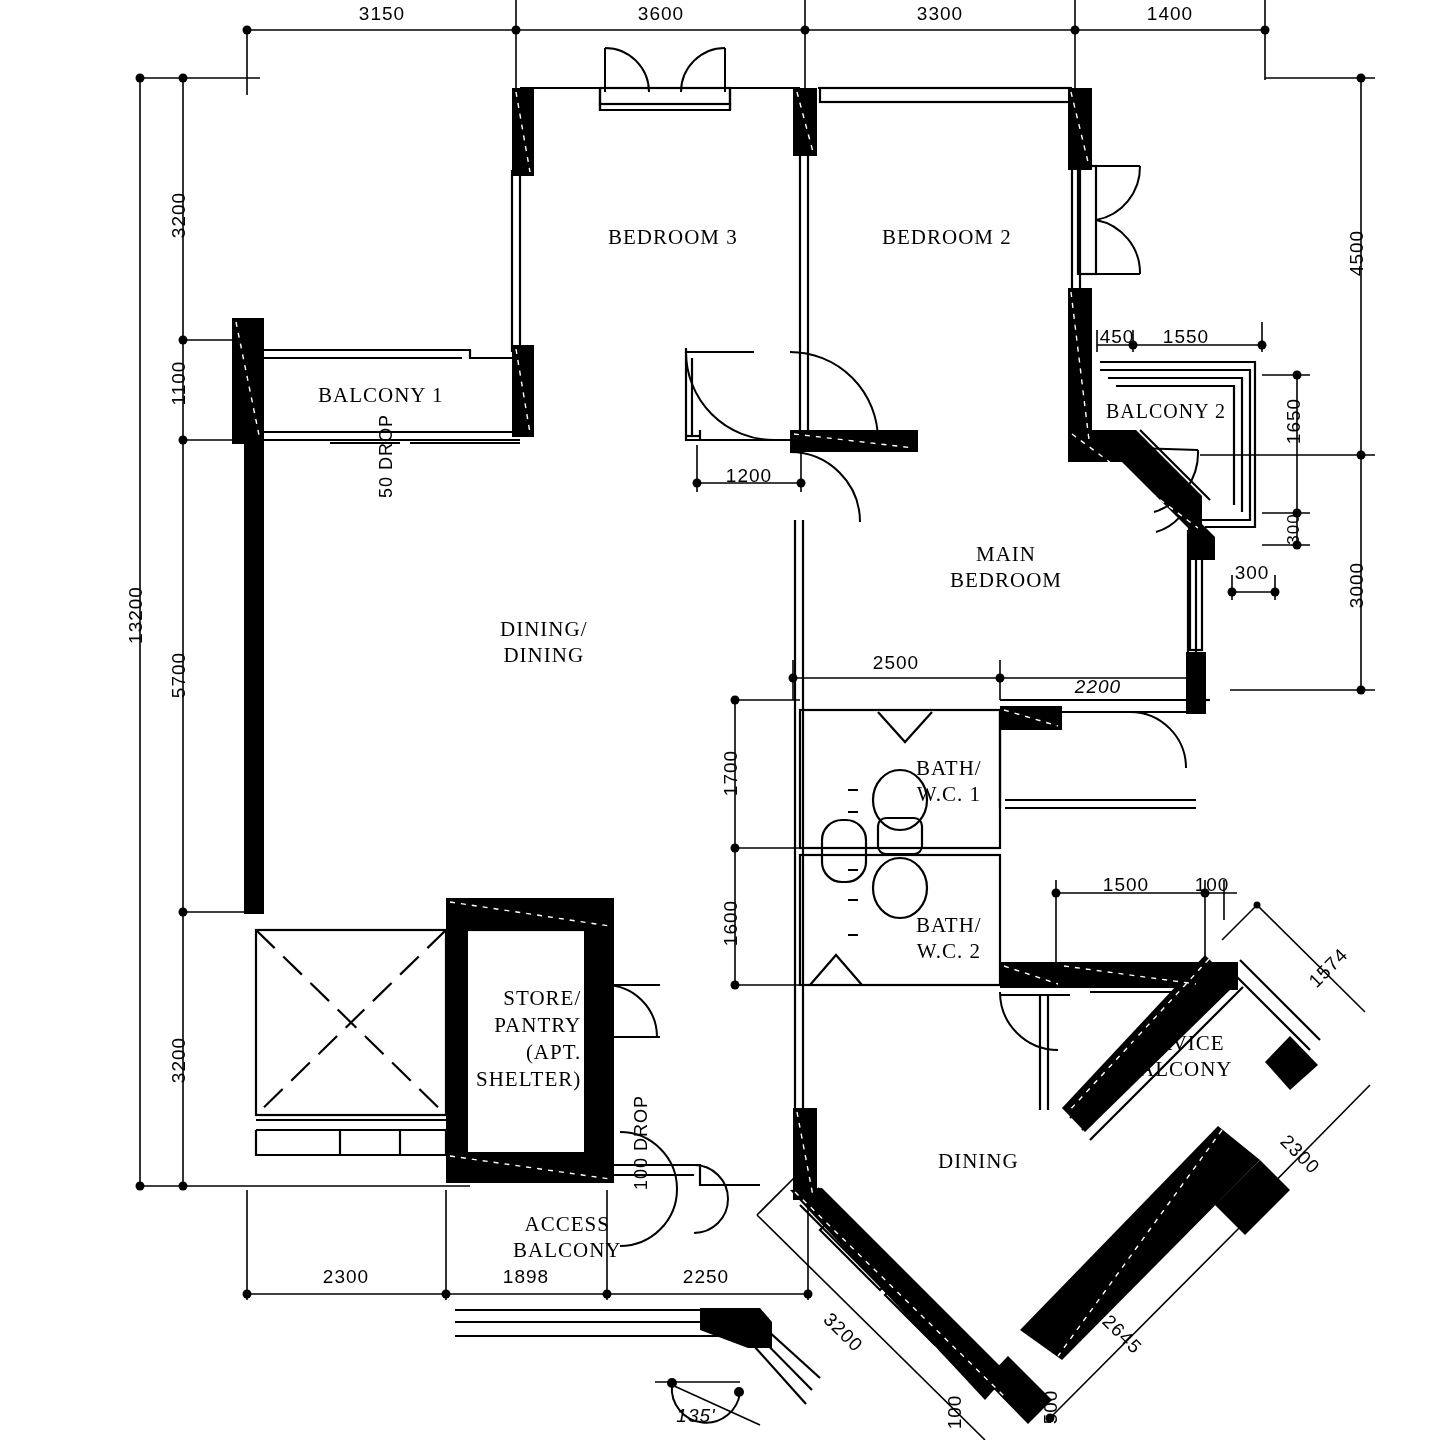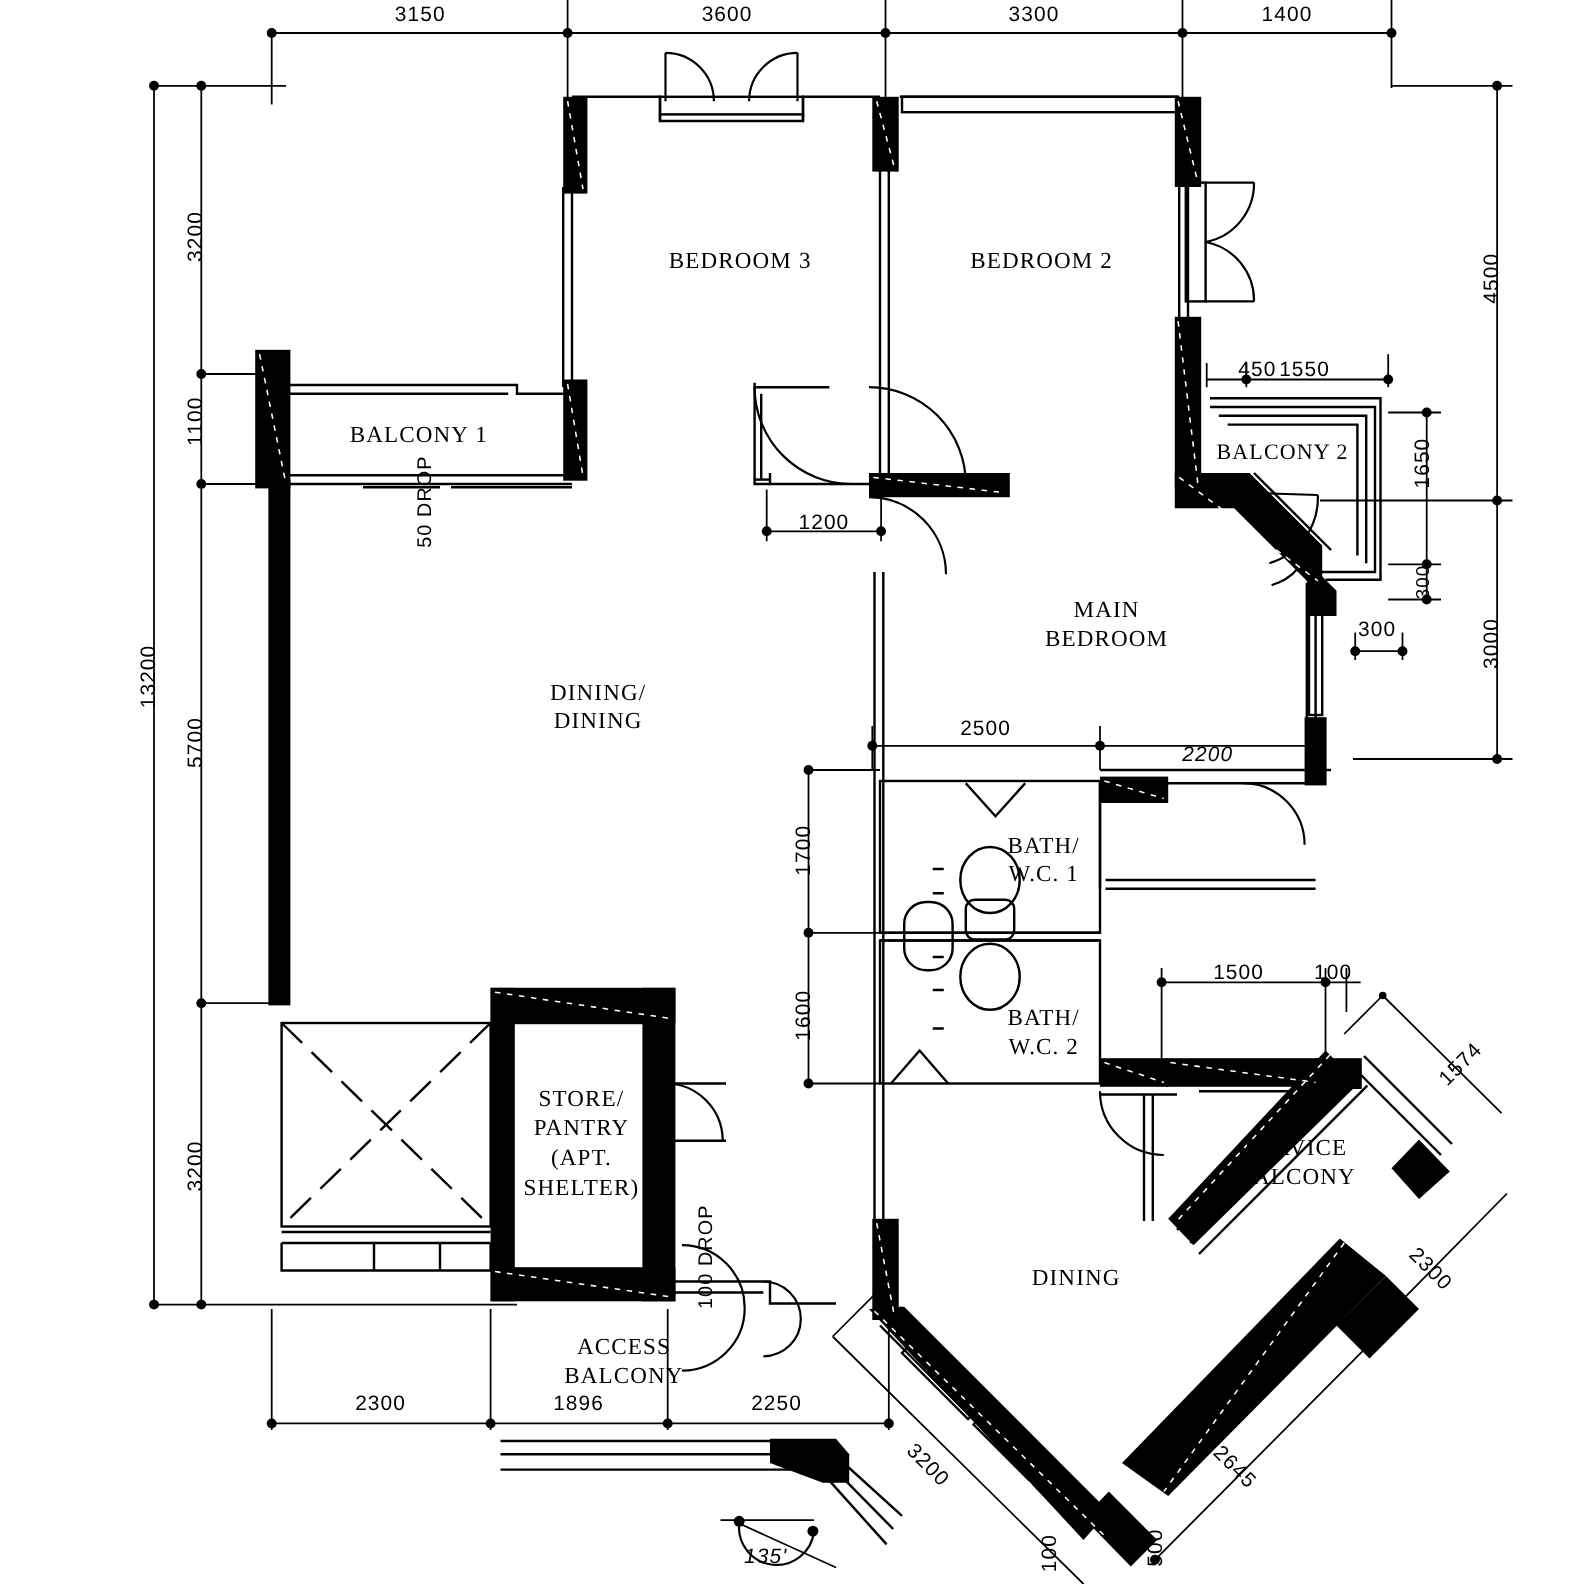--- a/index.html
+++ b/index.html
@@ -385,21 +385,21 @@
   <div class="lbl room" style="left:318px;top:382px;">BALCONY 1</div>
   <div class="lbl room" style="left:1106px;top:398px;font-size:20px;">BALCONY 2</div>
   <div class="lbl room" style="left:500px;top:616px;">DINING/
 DINING</div>
   <div class="lbl room" style="left:950px;top:541px;">MAIN
 BEDROOM</div>
   <div class="lbl room" style="left:916px;top:755px;">BATH/
 W.C. 1</div>
   <div class="lbl room" style="left:916px;top:912px;">BATH/
 W.C. 2</div>
-  <div class="lbl room" style="left:476px;top:985px;text-align:center;line-height:27px;">STORE/
+  <div class="lbl room" style="left:476px;top:985px;text-align:right;line-height:27px;">STORE/
 PANTRY
 (APT.
 SHELTER)</div>
   <div class="lbl room" style="left:1124px;top:1030px;">SERVICE
 BALCONY</div>
   <div class="lbl room" style="left:938px;top:1148px;">DINING</div>
   <div class="lbl room" style="left:473px;top:1211px;margin-left:40px;">ACCESS
 BALCONY</div>
 
   <div class="lbl dim" style="left:354px;top:3px;width:56px;">3150</div>
@@ -409,21 +409,21 @@
 
   <div class="lbl dim rot90" style="left:125px;top:660px;width:90px;">13200</div>
   <div class="lbl dim rot90" style="left:168px;top:250px;width:70px;">3200</div>
   <div class="lbl dim rot90" style="left:168px;top:418px;width:70px;">1100</div>
   <div class="lbl dim rot90" style="left:168px;top:710px;width:70px;">5700</div>
   <div class="lbl dim rot90" style="left:168px;top:1095px;width:70px;">3200</div>
 
   <div class="lbl dim rot90" style="left:1346px;top:288px;width:70px;">4500</div>
   <div class="lbl dim rot90" style="left:1346px;top:620px;width:70px;">3000</div>
 
-  <div class="lbl dim" style="left:1092px;top:326px;width:50px;padding-left:26px;">450</div>
+  <div class="lbl dim" style="left:1092px;top:326px;width:50px;">450</div>
   <div class="lbl dim" style="left:1158px;top:326px;width:56px;">1550</div>
   <div class="lbl dim rot90" style="left:1283px;top:456px;width:70px;">1650</div>
   <div class="lbl dim rot90" style="left:1283px;top:552px;width:46px;font-size:17px;">300</div>
   <div class="lbl dim" style="left:1224px;top:562px;width:56px;">300</div>
 
   <div class="lbl dim" style="left:868px;top:652px;width:56px;">2500</div>
   <div class="lbl dim" style="left:1070px;top:676px;width:56px;font-style:italic;">2200</div>
   <div class="lbl dim rot90" style="left:720px;top:808px;width:70px;">1700</div>
   <div class="lbl dim rot90" style="left:720px;top:958px;width:70px;">1600</div>
 
@@ -432,20 +432,20 @@
   <div class="lbl dim rotn45" style="left:1296px;top:985px;width:70px;">1574</div>
   <div class="lbl dim rot45" style="left:1283px;top:1122px;width:70px;">2300</div>
   <div class="lbl dim rot45" style="left:1105px;top:1302px;width:70px;">2645</div>
   <div class="lbl dim rot90" style="left:1040px;top:1432px;width:50px;">500</div>
   <div class="lbl dim rot90" style="left:944px;top:1432px;width:40px;">100</div>
 
   <div class="lbl dim" style="left:721px;top:465px;width:56px;">1200</div>
   <div class="lbl dim rot45" style="left:826px;top:1300px;width:70px;">3200</div>
 
   <div class="lbl dim" style="left:318px;top:1266px;width:56px;">2300</div>
-  <div class="lbl dim" style="left:498px;top:1266px;width:56px;">1896</div>
+  <div class="lbl dim" style="left:498px;top:1266px;width:56px;">1898</div>
   <div class="lbl dim" style="left:678px;top:1266px;width:56px;">2250</div>
 
   <div class="lbl dim rot90" style="left:375px;top:500px;width:88px;font-size:18px;">50 DROP</div>
   <div class="lbl dim rot90" style="left:630px;top:1190px;width:92px;font-size:18px;">100 DROP</div>
   <div class="lbl dim" style="left:666px;top:1405px;width:60px;font-style:italic;">135'</div>
 
 </div>
 
 </body></html>

